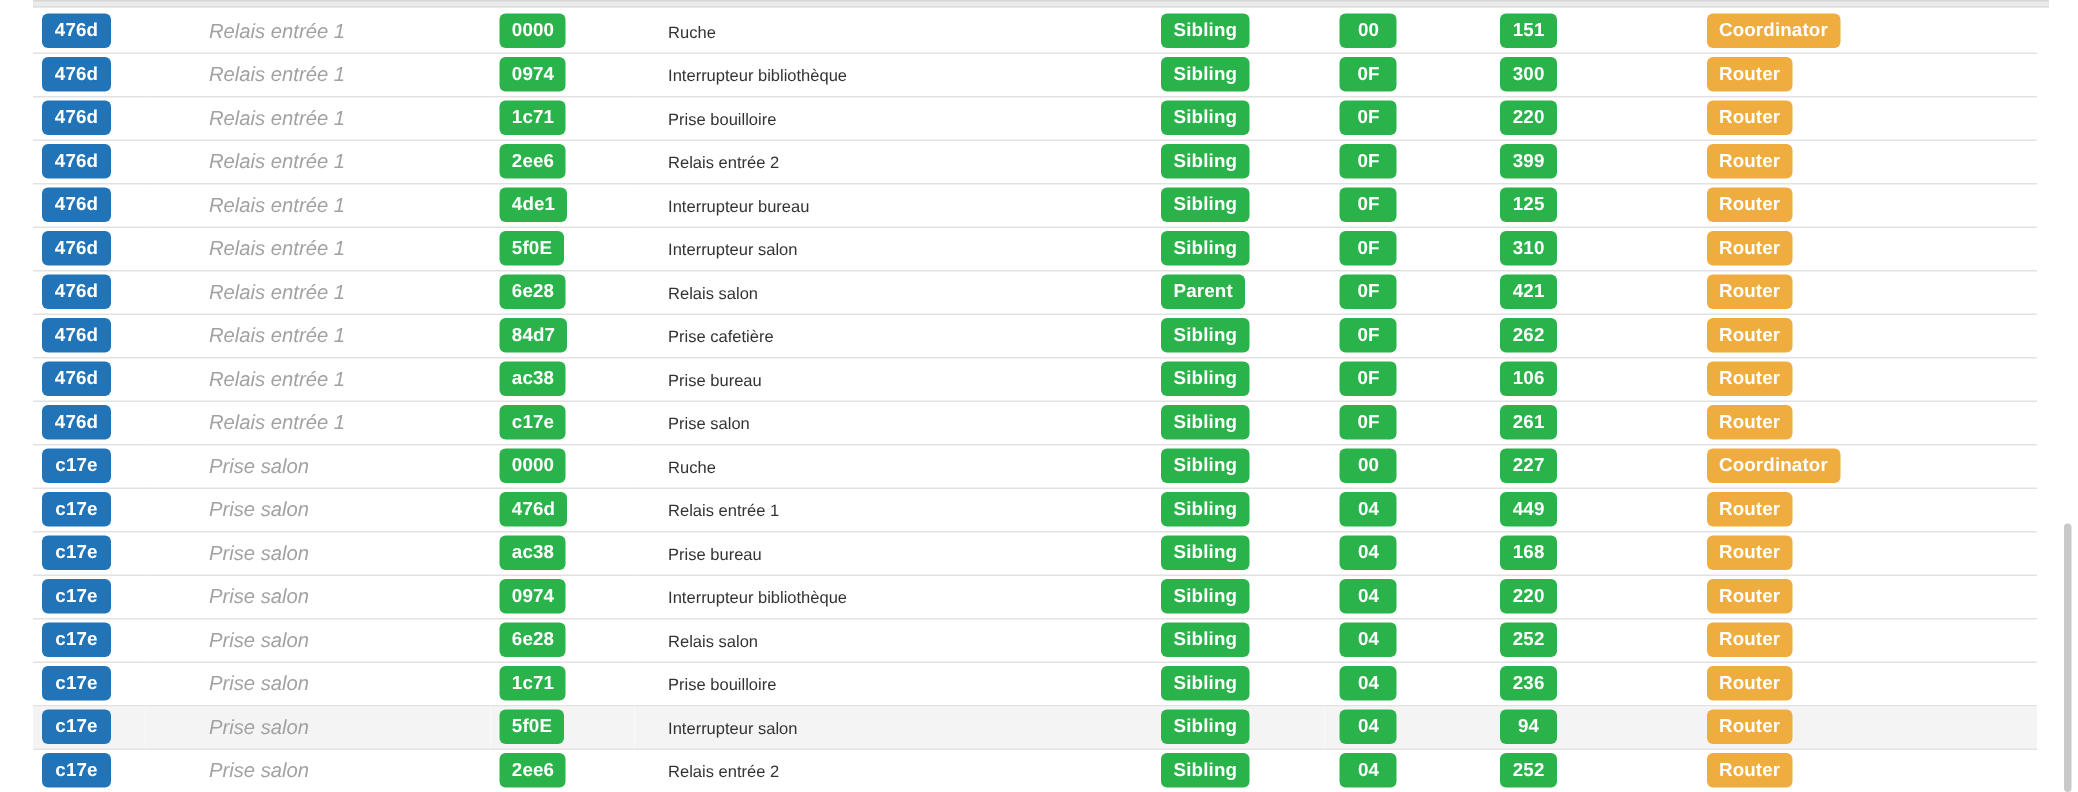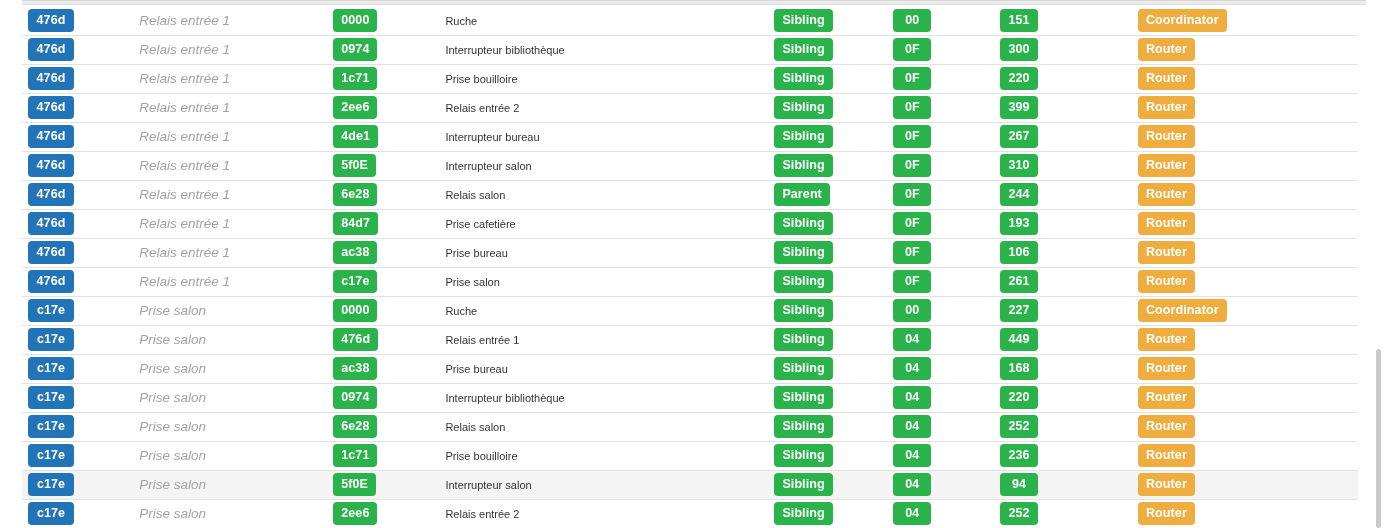--- a/index.html
+++ b/index.html
@@ -168,51 +168,51 @@
             <td class="cell-pad-lqi"><span class="badge badge-green">399</span></td>
             <td class="cell-pad-type"><span class="badge badge-orange">Router</span></td>
           </tr>
           <tr class="row">
             <td><span class="badge badge-blue">476d</span></td>
             <td><span class="name-src">Relais entrée 1</span></td>
             <td><span class="badge badge-green">4de1</span></td>
             <td><span class="name-dst">Interrupteur bureau</span></td>
             <td class="cell-pad-rel"><span class="badge badge-green">Sibling</span></td>
             <td class="cell-pad-depth"><span class="badge badge-green">0F</span></td>
-            <td class="cell-pad-lqi"><span class="badge badge-green">267</span></td>
+            <td class="cell-pad-lqi"><span class="badge badge-green">125</span></td>
             <td class="cell-pad-type"><span class="badge badge-orange">Router</span></td>
           </tr>
           <tr class="row">
             <td><span class="badge badge-blue">476d</span></td>
             <td><span class="name-src">Relais entrée 1</span></td>
             <td><span class="badge badge-green">5f0E</span></td>
             <td><span class="name-dst">Interrupteur salon</span></td>
             <td class="cell-pad-rel"><span class="badge badge-green">Sibling</span></td>
             <td class="cell-pad-depth"><span class="badge badge-green">0F</span></td>
             <td class="cell-pad-lqi"><span class="badge badge-green">310</span></td>
             <td class="cell-pad-type"><span class="badge badge-orange">Router</span></td>
           </tr>
           <tr class="row">
             <td><span class="badge badge-blue">476d</span></td>
             <td><span class="name-src">Relais entrée 1</span></td>
             <td><span class="badge badge-green">6e28</span></td>
             <td><span class="name-dst">Relais salon</span></td>
             <td class="cell-pad-rel"><span class="badge badge-green">Parent</span></td>
             <td class="cell-pad-depth"><span class="badge badge-green">0F</span></td>
-            <td class="cell-pad-lqi"><span class="badge badge-green">244</span></td>
+            <td class="cell-pad-lqi"><span class="badge badge-green">421</span></td>
             <td class="cell-pad-type"><span class="badge badge-orange">Router</span></td>
           </tr>
           <tr class="row">
             <td><span class="badge badge-blue">476d</span></td>
             <td><span class="name-src">Relais entrée 1</span></td>
             <td><span class="badge badge-green">84d7</span></td>
             <td><span class="name-dst">Prise cafetière</span></td>
             <td class="cell-pad-rel"><span class="badge badge-green">Sibling</span></td>
             <td class="cell-pad-depth"><span class="badge badge-green">0F</span></td>
-            <td class="cell-pad-lqi"><span class="badge badge-green">193</span></td>
+            <td class="cell-pad-lqi"><span class="badge badge-green">262</span></td>
             <td class="cell-pad-type"><span class="badge badge-orange">Router</span></td>
           </tr>
           <tr class="row">
             <td><span class="badge badge-blue">476d</span></td>
             <td><span class="name-src">Relais entrée 1</span></td>
             <td><span class="badge badge-green">ac38</span></td>
             <td><span class="name-dst">Prise bureau</span></td>
             <td class="cell-pad-rel"><span class="badge badge-green">Sibling</span></td>
             <td class="cell-pad-depth"><span class="badge badge-green">0F</span></td>
             <td class="cell-pad-lqi"><span class="badge badge-green">106</span></td>

